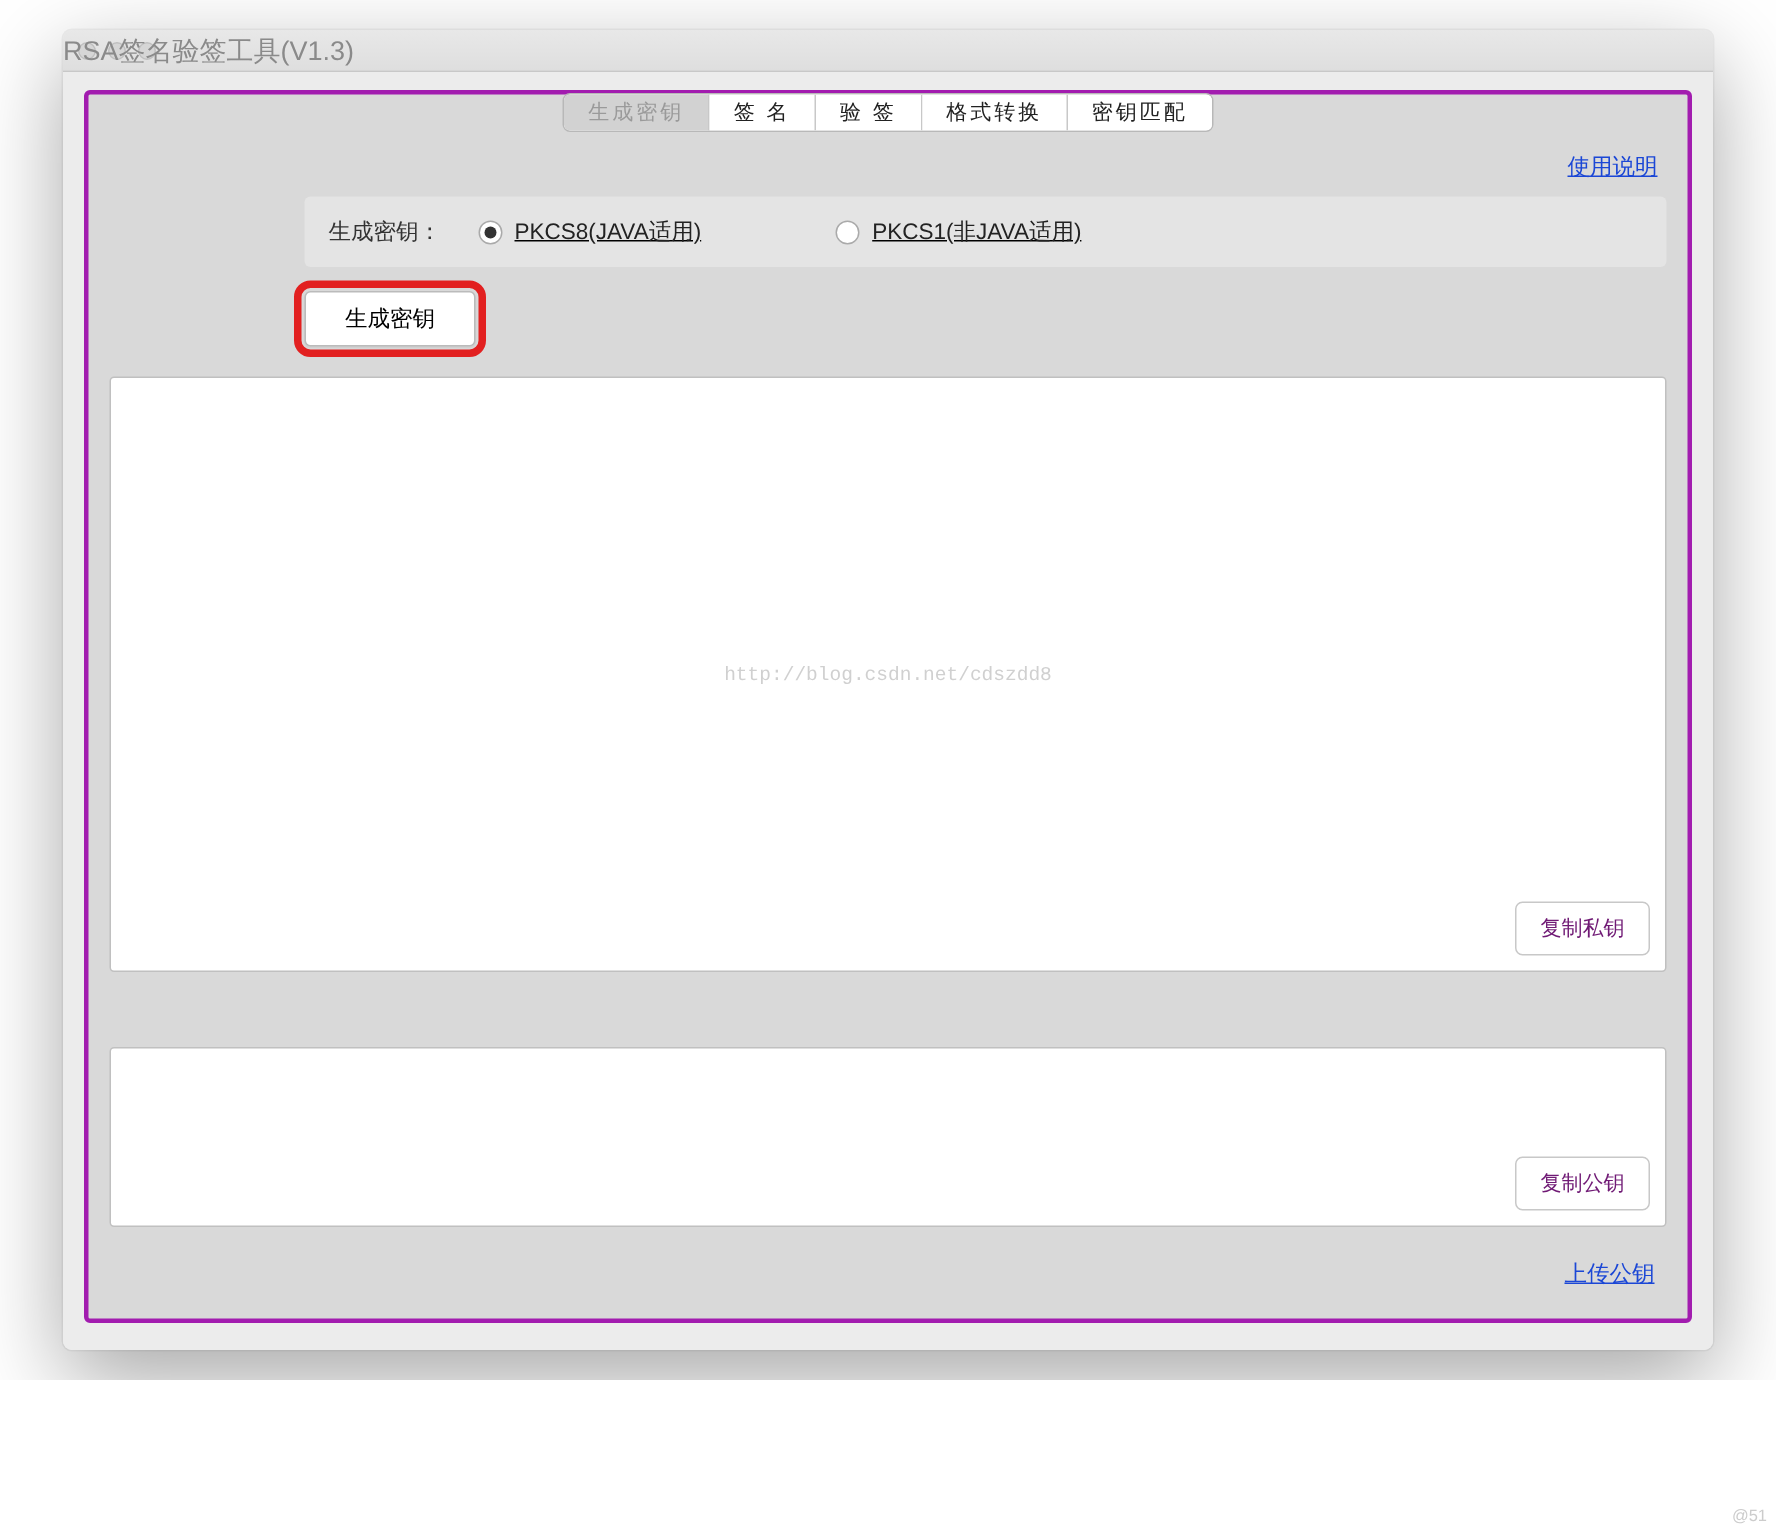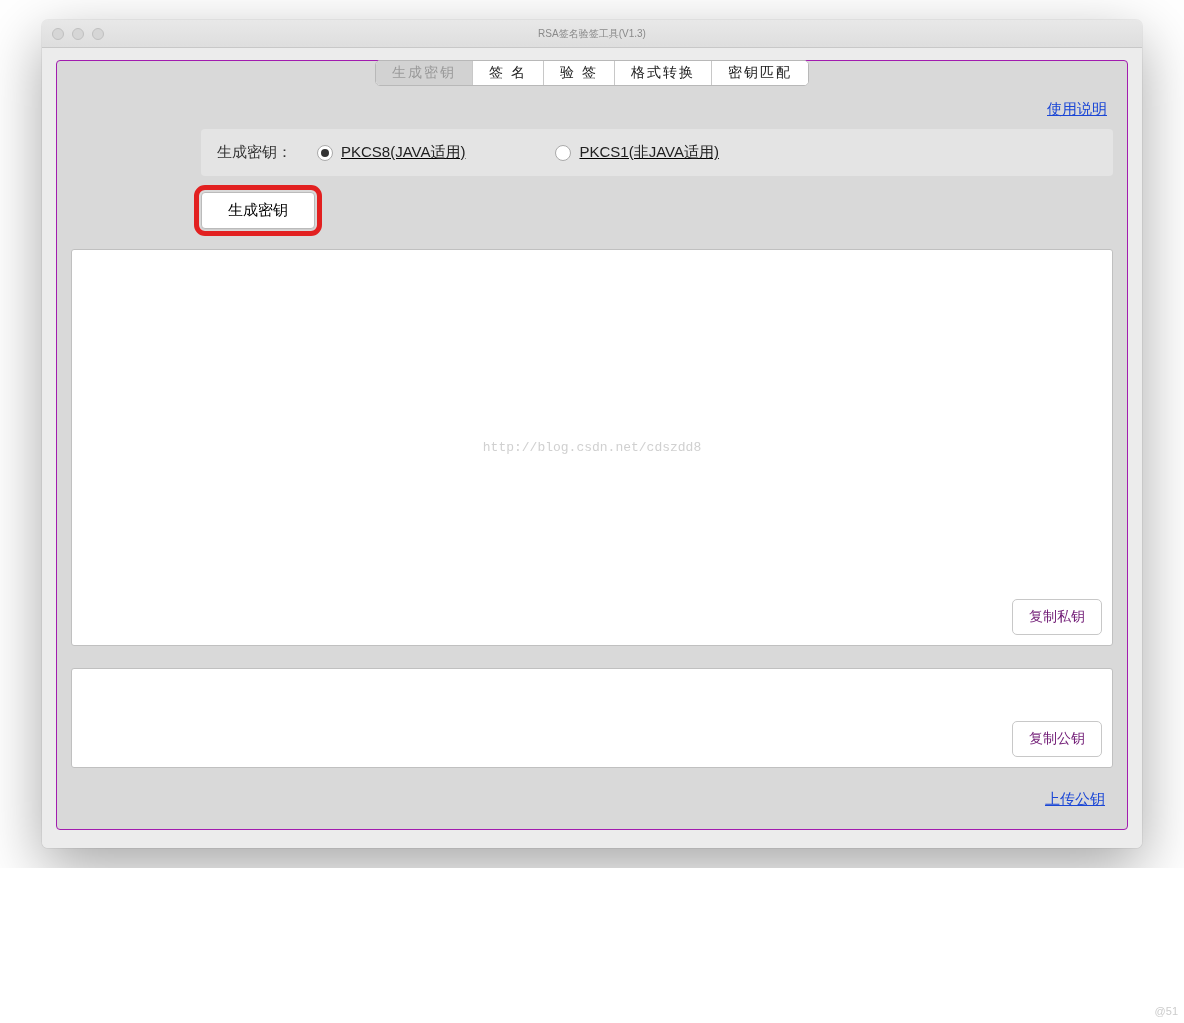--- a/index.html
+++ b/index.html
@@ -36,32 +36,31 @@
     .tl {
       width: 12px;
       height: 12px;
       border-radius: 50%;
       background: #d6d6d6;
       border: 1px solid #c0c0c0;
     }
     .title {
       position: absolute;
       left: 0; right: 0;
-      text-align: center;
-      font-size: 10px;
+      font-size: 18px;
       color: #8a8a8a;
       pointer-events: none;
     }
     .content {
       padding: 12px 14px 18px 14px;
       background: #ececec;
     }
     .panel {
       background: #d9d9d9;
-      border: 1px solid #a21caf;
+      border: 3px solid #a21caf;
       border-radius: 4px;
       padding: 0 14px 20px 14px;
     }
     .tabs {
       display: flex;
       justify-content: center;
       margin-top: -1px;
     }
     .tabgroup {
       display: flex;
@@ -175,21 +174,21 @@
       padding-left: 10px;
     }
     .textbox {
       flex: 1;
       background: #fff;
       border: 1px solid #c0c0c0;
       border-radius: 3px;
       position: relative;
     }
     .tb-tall { height: 397px; }
-    .tb-short { height: 100px; }
+    .tb-short { height: 120px; margin-top: 28px; }
     .watermark {
       position: absolute;
       top: 48%;
       left: 0; right: 0;
       text-align: center;
       font-family: "Courier New", monospace;
       font-size: 13px;
       color: #d0d0d0;
       pointer-events: none;
     }

